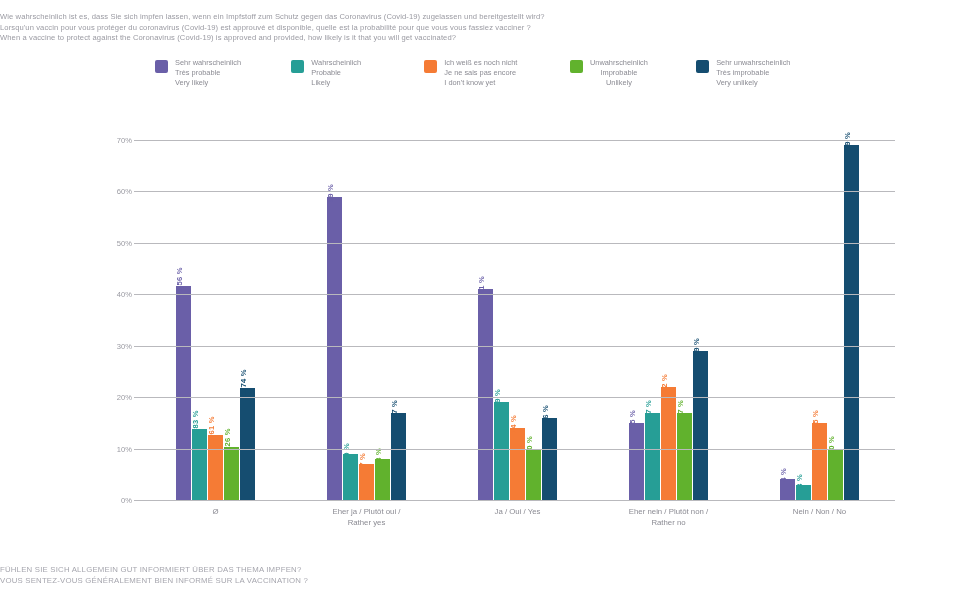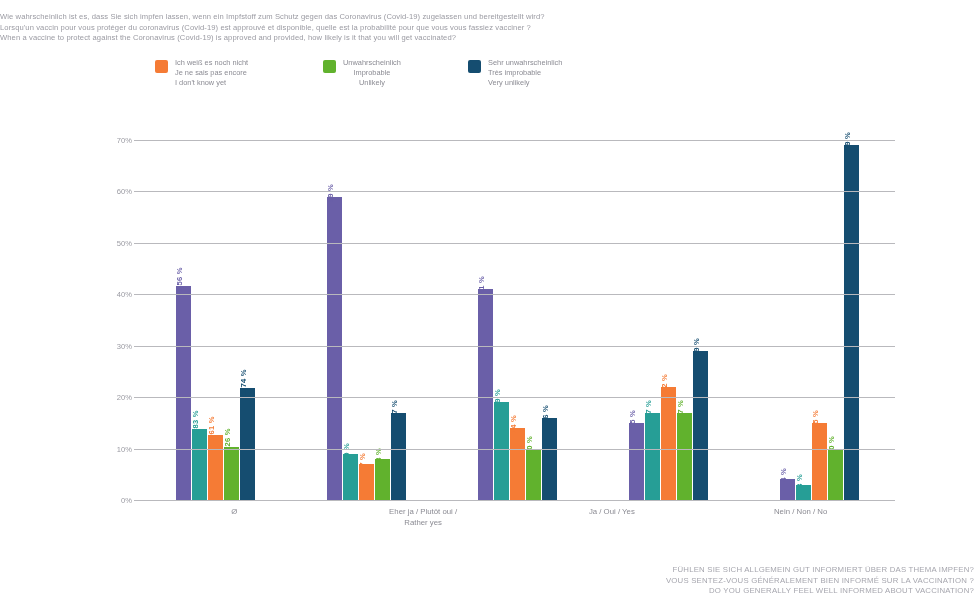--- a/index.html
+++ b/index.html
@@ -131,38 +131,54 @@
     text-align:center;
     font-size:7.8px;
     line-height:11px;
     color:#8b8b93;
   }
 
   
   .footer{
     position:absolute;
     left:0;right:0;top:565px;
-    text-align:right;
+    text-align:left;
     font-size:7.8px;
     line-height:10.5px;
     color:#a6a6ae;
     letter-spacing:.2px;
   }
   .footer div{white-space:nowrap;}
 </style>
 </head>
 <body>
 
 <div class="question">
   <div>Wie wahrscheinlich ist es, dass Sie sich impfen lassen, wenn ein Impfstoff zum Schutz gegen das Coronavirus (Covid-19) zugelassen und bereitgestellt wird?</div>
   <div>Lorsqu'un vaccin pour vous protéger du coronavirus (Covid-19) est approuvé et disponible, quelle est la probabilité pour que vous vous fassiez vacciner ?</div>
   <div>When a vaccine to protect against the Coronavirus (Covid-19) is approved and provided, how likely is it that you will get vaccinated?</div>
 </div>
 
 <div class="legend" id="legend">
+    <div class="legend-item w1">
+      <div class="swatch" style="background: rgb(106, 95, 168);"></div>
+      <div class="legend-text">
+        <div>Sehr wahrscheinlich</div>
+        <div>Très probable</div>
+        <div>Very likely</div>
+      </div>
+    </div>
+    <div class="legend-item w2">
+      <div class="swatch" style="background: rgb(38, 158, 150);"></div>
+      <div class="legend-text">
+        <div>Wahrscheinlich</div>
+        <div>Probable</div>
+        <div>Likely</div>
+      </div>
+    </div>
     <div class="legend-item w3">
       <div class="swatch" style="background: rgb(245, 123, 53);"></div>
       <div class="legend-text">
         <div>Ich weiß es noch nicht</div>
         <div>Je ne sais pas encore</div>
         <div>I don't know yet</div>
       </div>
     </div>
     <div class="legend-item w4">
       <div class="swatch" style="background: rgb(97, 178, 45);"></div>
@@ -351,21 +367,24 @@
       <div>Ø</div>
     </div>
     <div class="xlabel">
       <div>Eher ja / Plutôt oui /</div>
       <div>Rather yes</div>
     </div>
     <div class="xlabel">
       <div>Ja / Oui / Yes</div>
     </div>
     <div class="xlabel">
+      <div>Eher nein / Plutôt non /</div>
+      <div>Rather no</div>
+    </div>
+    <div class="xlabel">
       <div>Nein / Non / No</div>
     </div>
   </div>
 
 <div class="footer">
   <div>FÜHLEN SIE SICH ALLGEMEIN GUT INFORMIERT ÜBER DAS THEMA IMPFEN?</div>
   <div>VOUS SENTEZ-VOUS GÉNÉRALEMENT BIEN INFORMÉ SUR LA VACCINATION ?</div>
-  <div>DO YOU GENERALLY FEEL WELL INFORMED ABOUT VACCINATION?</div>
 </div>
 
 </body></html>

